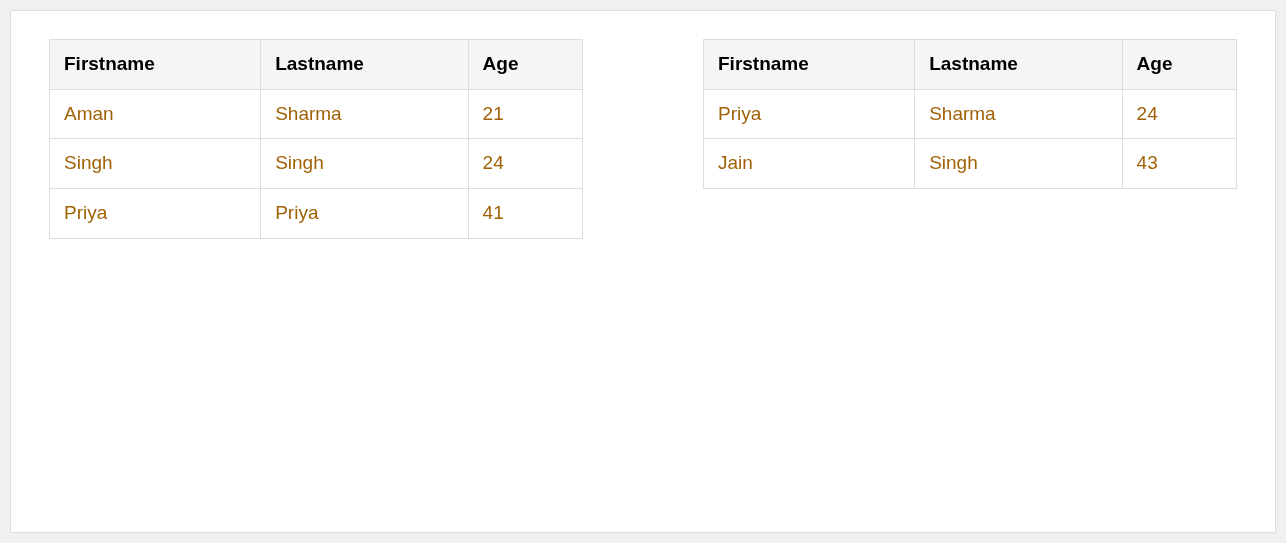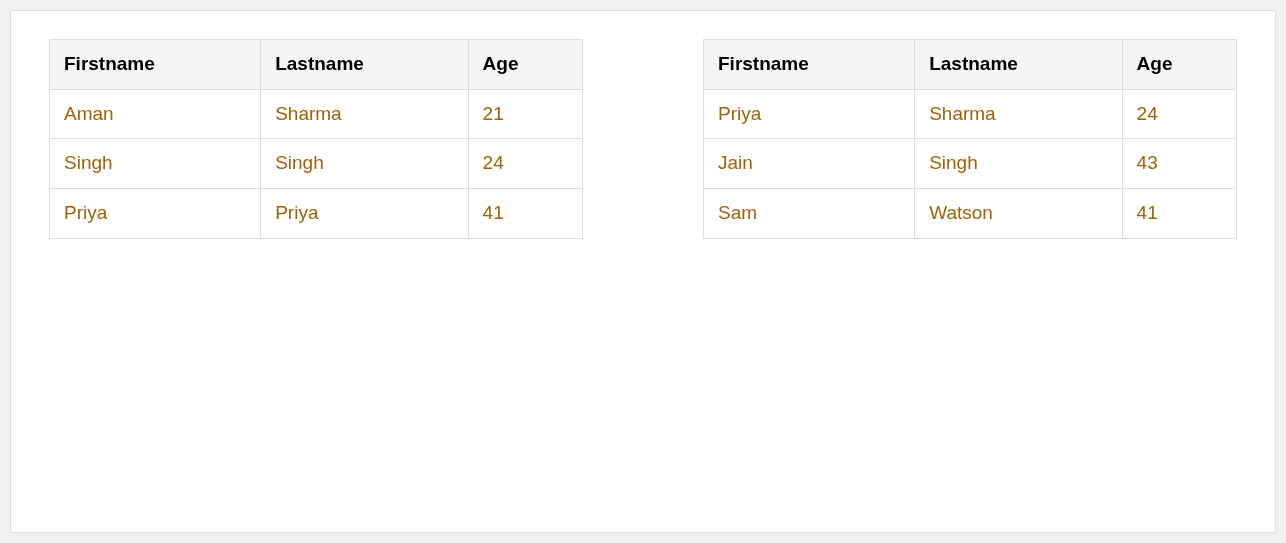--- a/index.html
+++ b/index.html
@@ -99,23 +99,18 @@
           <tr>
             <td>Priya</td>
             <td>Sharma</td>
             <td>24</td>
           </tr>
           <tr>
             <td>Jain</td>
             <td>Singh</td>
             <td>43</td>
           </tr>
-          <tr>
-            <td>Sam</td>
-            <td>Watson</td>
-            <td>41</td>
-          </tr>
         </tbody>
       </table>
     </div>
 
   </div>
 </div>
 
 </body></html>

